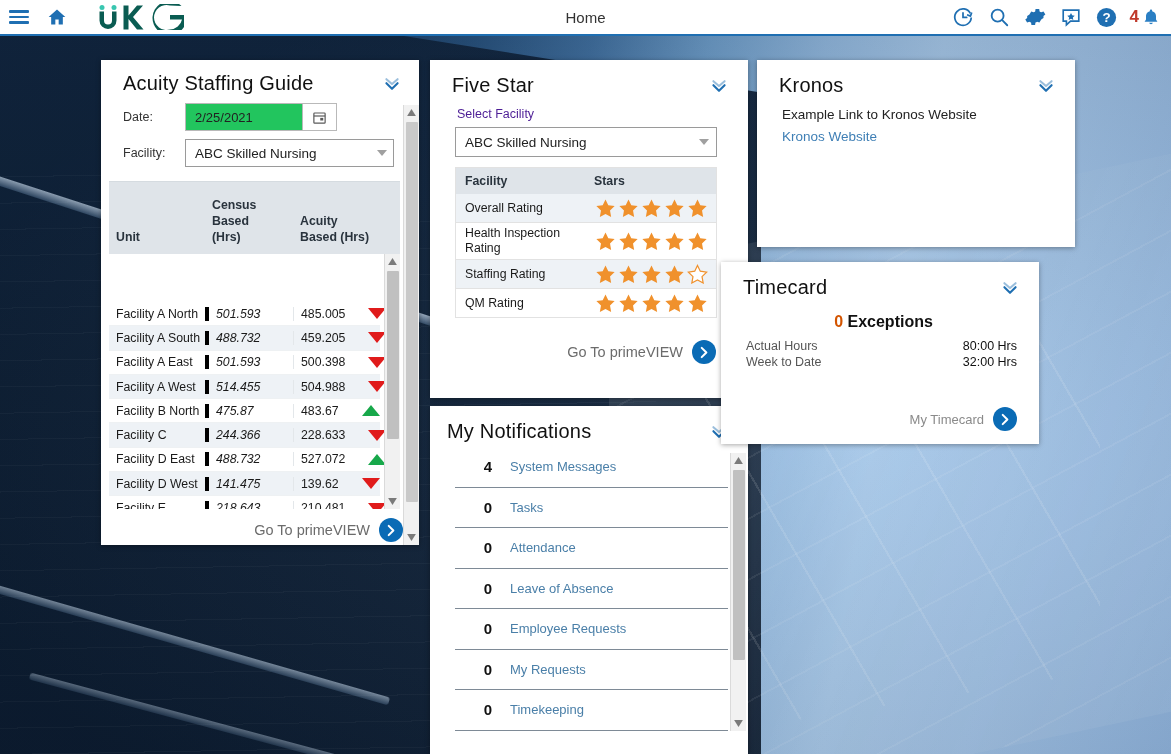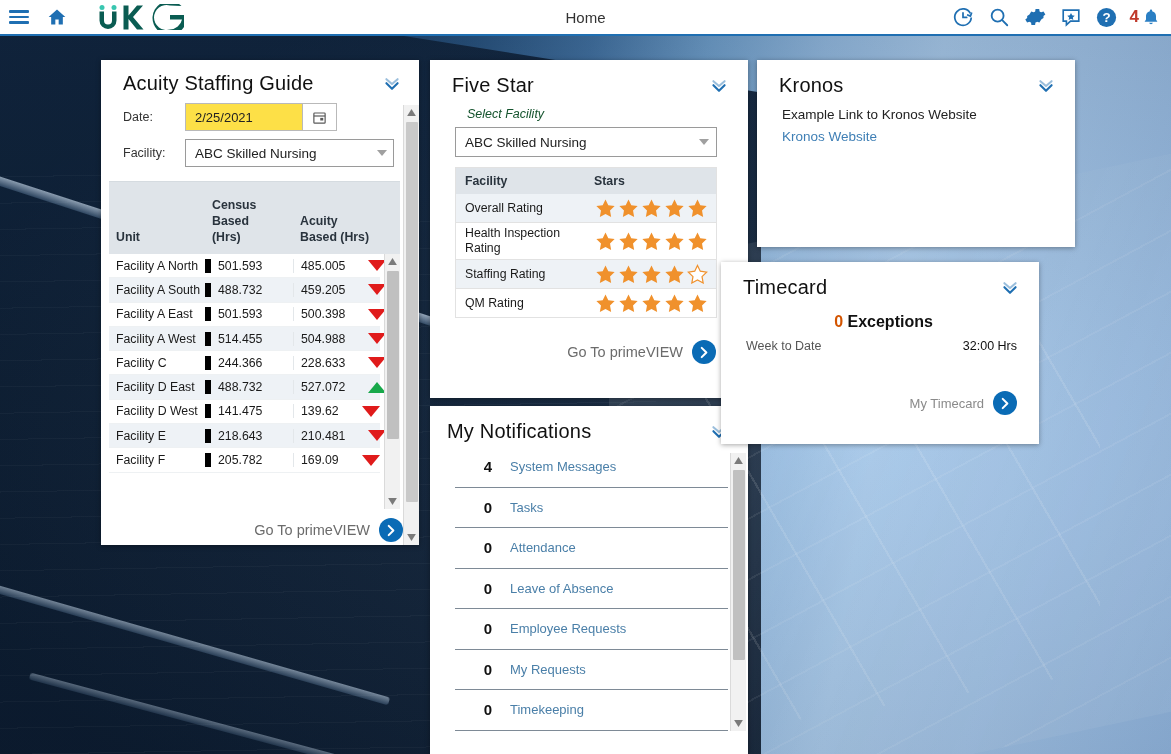--- a/index.html
+++ b/index.html
@@ -151,21 +151,21 @@
   .chev { cursor:pointer; width:26px; height:20px; display:flex; align-items:center; justify-content:center;}
 
   
   #acuity { left:101px; top:60px; width:318px; height:485px; }
   #acuity .w-head { padding: 12px 14px 4px 22px; text-align: right; }
   .acu-body { padding: 0 0 0 0; position:relative; height: 432px;}
   .acu-form { padding: 4px 20px 6px 22px; }
   .frow { display:flex; align-items:center; margin-bottom:8px; }
   .flab { width:62px; font-size:12.5px; color:#333; }
   .dtbox {
-    width:118px; height:28px; border:1px solid #b9b9b9; background:#fde047;
+    width:118px; height:28px; border:1px solid #b9b9b9; background:#22c55e;
     display:flex; align-items:center; font-size:13px; color:#222; padding-left:9px;
   }
   .dtbtn {
     width:34px; height:28px; border:1px solid #b9b9b9; border-left:none; background:#fff;
     display:flex; align-items:center; justify-content:center; cursor:pointer;
   }
   .selbox {
     width:209px; height:28px; border:1px solid #9a9a9a; background:#fff;
     display:flex; align-items:center; justify-content:space-between;
     font-size:13.5px; color:#222; padding:0 6px 0 9px; cursor:pointer;
@@ -174,26 +174,26 @@
   .acu-table { width:291px; margin-left:8px; border-top:1px solid #d5dbe0;}
   .acu-thead {
     display:flex; background:#dfe4e9; height:72px; align-items:flex-end;
   }
   .acu-th { font-size:12.3px; color:#29333d; font-weight:bold; padding:0 6px 9px 7px; line-height:16px;}
   .th-unit{ width:96px;}
   .th-cen { width:88px;}
   .th-acu { width:107px;}
   .acu-th .lines{ display:block;}
   .acu-scroll { height:255px; overflow:hidden; position:relative; }
-  .acu-rows { width:271px; }
+  .acu-rows { width:271px;margin-top:48px; }
   .acu-tr { display:flex; height:24.3px; align-items:center; border-bottom:1px solid #eef1f3;}
   .acu-tr:nth-child(even){ background:#eef2f6;}
   .acu-td { font-size:12.3px; color:#1a1a1a; padding-left:7px;}
   .td-unit{ width:96px;}
-  .td-cen { width:88px; border-left:6px solid #000000;}
+  .td-cen { width:88px; border-left:4px solid #000000;font-style:italic;}
   .td-acu { width:87px; border-left:1px solid #e3e7ea; display:flex; align-items:center; gap:23px;}
   .tri { width:0;height:0; }
   .tri.down{ border-left:9px solid transparent;border-right:9px solid transparent;border-top:11px solid #e01b1b;}
   .tri.up  { border-left:9px solid transparent;border-right:9px solid transparent;border-bottom:11px solid #17a84a;}
   .goto {
     display:flex; align-items:center; justify-content:flex-end; gap:9px;
     padding:9px 16px 8px 0; font-size:14.5px; color:#6b6b6b; cursor:pointer;
   }
   .circ-arrow {
     width:24px;height:24px;border-radius:50%;background:#0a6bb5;
@@ -204,21 +204,21 @@
   .sb {
     position:absolute; width:16px; background:#f1f1f1; border-left:1px solid #dadada;
   }
   .sb-arrow { height:15px; display:flex;align-items:center;justify-content:center; background:#f1f1f1;}
   .sb-thumb { position:absolute; left:2px; width:12px; background:#c0c0c0; border-radius:1px;}
   .sb-thumb.outer { background:#c9c9c9; }
 
   
   #fivestar { left:430px; top:60px; width:318px; height:338px; }
   .fs-body { padding: 0 16px 0 25px; }
-  .fs-lab { font-size:12.5px; color:#14532d; margin:2px 0 6px 12px;font-style:italic;}
+  .fs-lab { font-size:12.5px; color:#4c1d95; margin:2px 0 6px 2px;}
   .fs-sel {
     width:262px; height:30px; border:1px solid #9a9a9a; background:#fff;
     display:flex; align-items:center; justify-content:space-between;
     font-size:13.5px; color:#222; padding:0 7px 0 9px; cursor:pointer; margin-bottom:10px;
   }
   .fs-table { width:262px; border:1px solid #e2e2e2; border-bottom:none;}
   .fs-thead { display:flex; background:#dfe4e9; height:26px; align-items:center;}
   .fs-th { font-size:12.3px; font-weight:bold; color:#29333d; padding-left:9px;}
   .fs-th.c1{width:130px;} .fs-th.c2{width:132px;}
   .fs-tr { display:flex; align-items:center; border-bottom:1px solid #e2e2e2; min-height:29px;}
@@ -411,20 +411,28 @@
                 <span>500.398</span>
                 <span class="tri down"></span>
               </div>
             </div>
             <div class="acu-tr">
               <div class="acu-td td-unit">Facility A West</div>
               <div class="acu-td td-cen">514.455</div>
               <div class="acu-td td-acu">
                 <span>504.988</span>
                 <span class="tri down"></span>
+              </div>
+            </div>
+            <div class="acu-tr">
+              <div class="acu-td td-unit">Facility B North</div>
+              <div class="acu-td td-cen">475.87</div>
+              <div class="acu-td td-acu">
+                <span>483.67</span>
+                <span class="tri up"></span>
               </div>
             </div>
             <div class="acu-tr">
               <div class="acu-td td-unit">Facility C</div>
               <div class="acu-td td-cen">244.366</div>
               <div class="acu-td td-acu">
                 <span>228.633</span>
                 <span class="tri down"></span>
               </div>
             </div>
@@ -700,20 +708,24 @@
         <polyline points="5,9 12,16 19,9"></polyline>
       </svg>
     </div>
   </div>
   <div class="tc-body">
     <div class="tc-exc">
       <span class="n">0</span>
       <span>Exceptions</span>
     </div>
     <div class="tc-line">
+      <span class="tc-l">Actual Hours</span>
+      <span class="tc-r">80:00 Hrs</span>
+    </div>
+    <div class="tc-line">
       <span class="tc-l">Week to Date</span>
       <span class="tc-r">32:00 Hrs</span>
     </div>
     <div class="tc-foot">
       <span>My Timecard</span>
       <span class="circ-arrow">
         <svg width="13" height="13" viewBox="0 0 14 14" fill="none" stroke="#fff" stroke-width="2.2" stroke-linecap="round" stroke-linejoin="round">
           <polyline points="4,2 9,7 4,12"></polyline>
         </svg>
       </span>

